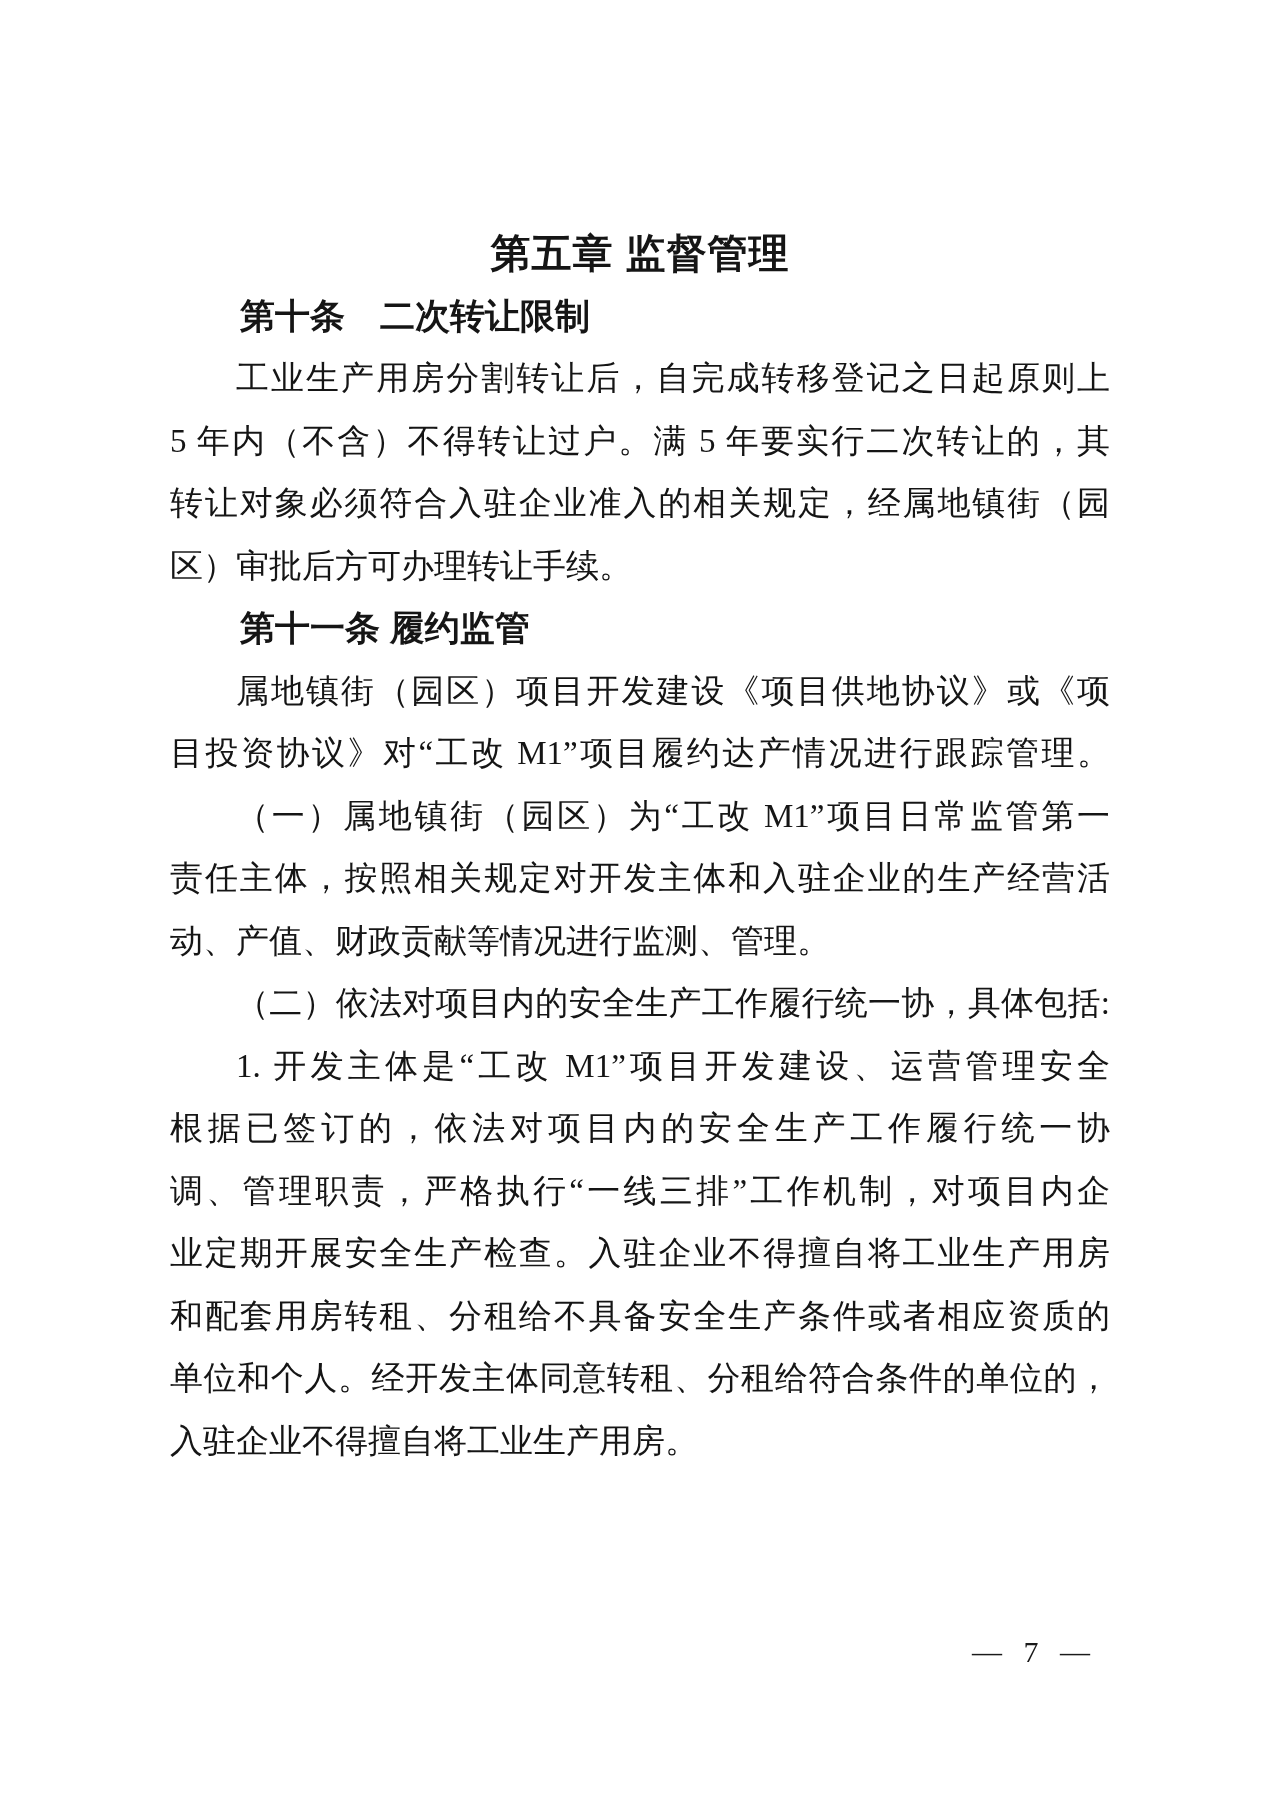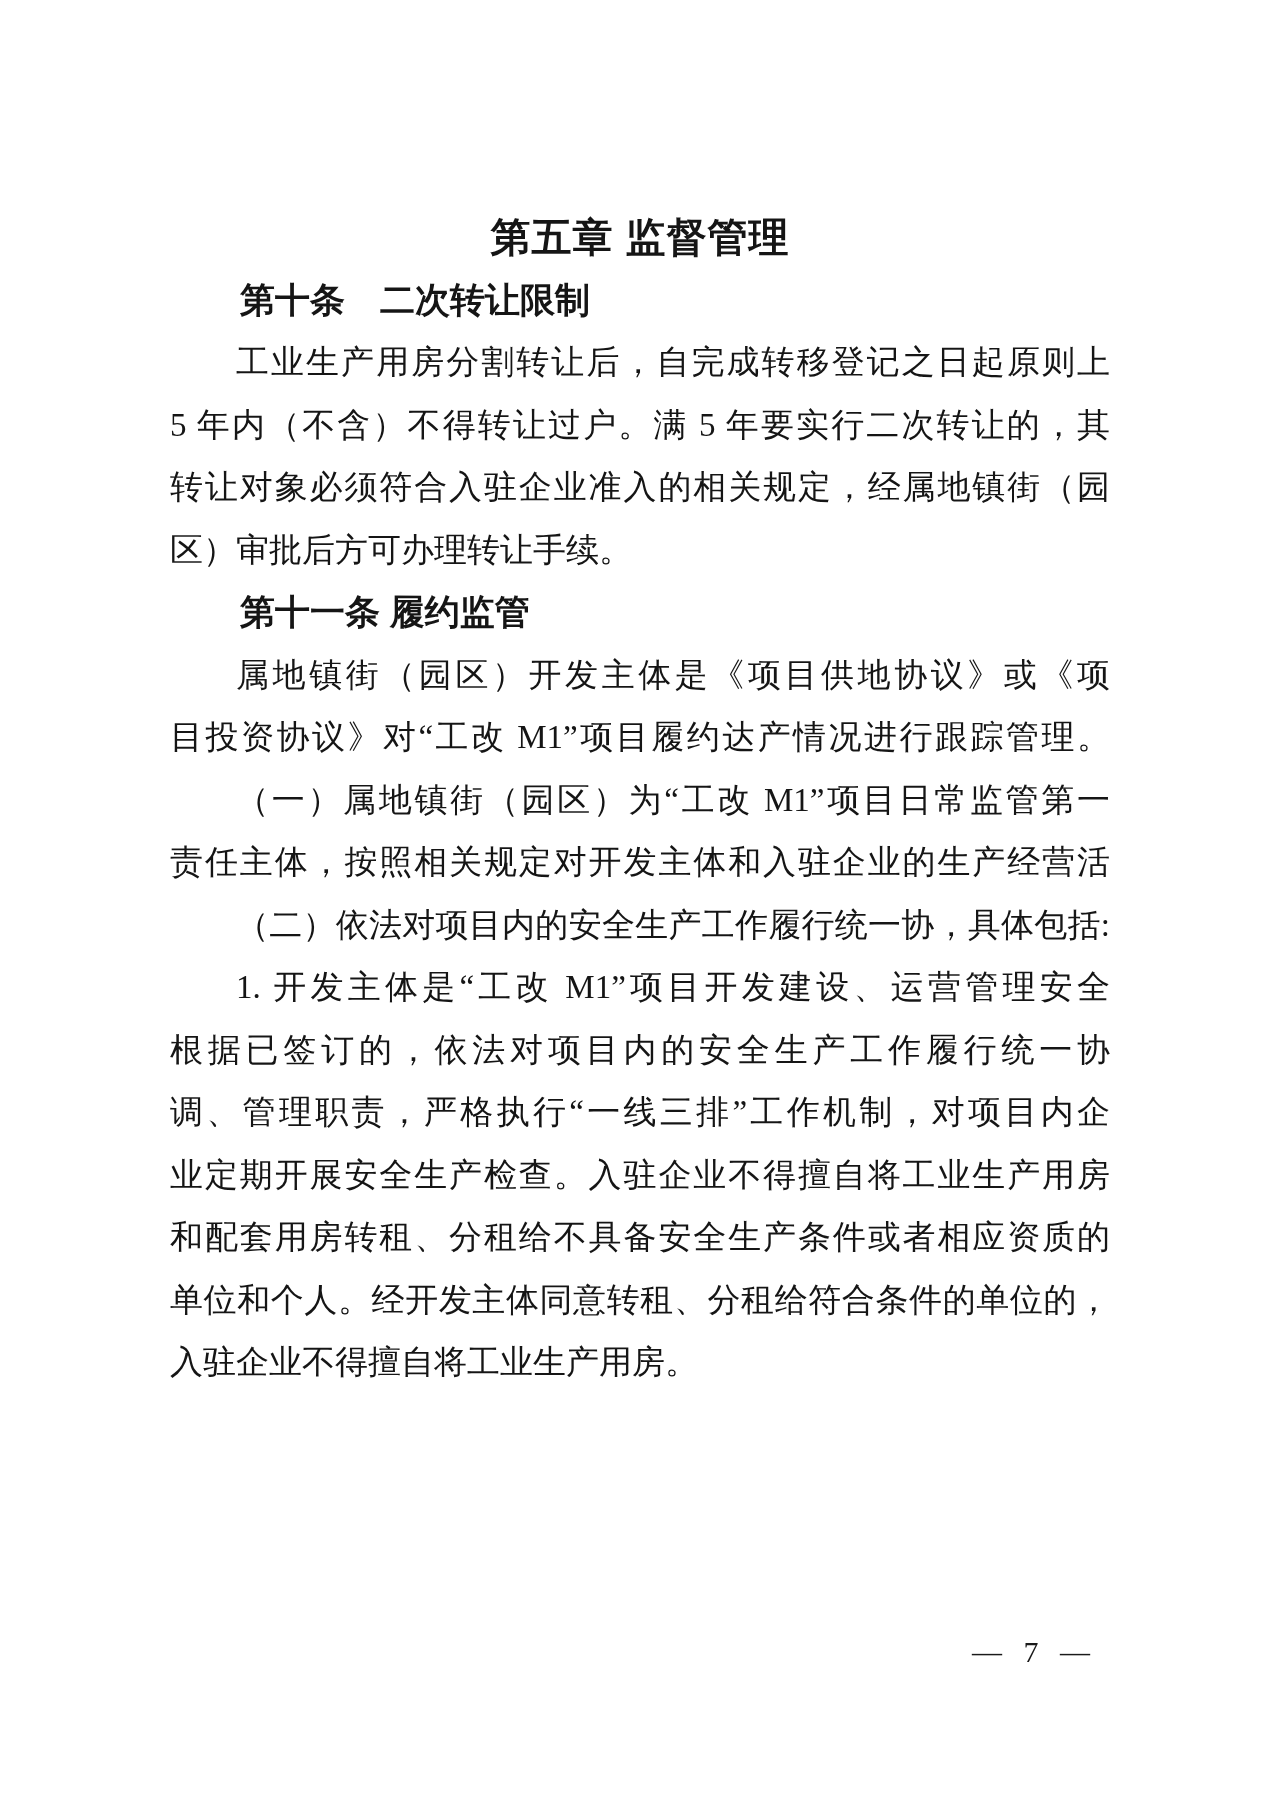--- a/index.html
+++ b/index.html
@@ -12,21 +12,21 @@
     width: 1280px;
     height: 1809px;
     background: #ffffff;
     color: #151515;
     font-family: "Liberation Serif", "DejaVu Serif", serif;
     overflow: hidden;
   }
   .content {
     position: absolute;
     left: 170px;
-    top: 206px;
+    top: 222px;
     width: 940px;
   }
   .line {
     height: 62.5px;
     line-height: 62.5px;
     font-size: 33px;
     text-align: right;
     text-align-last: left;
     overflow: hidden;
   }
@@ -68,24 +68,25 @@
 
 <div class="page">
   <div class="content">
       <div class="line title">第五章 监督管理</div>
       <div class="line heading">第十条　二次转让限制</div>
       <div class="line body indent fill">工业生产用房分割转让后，自完成转移登记之日起原则上</div>
       <div class="line body fill">5 年内（不含）不得转让过户。满 5 年要实行二次转让的，其</div>
       <div class="line body fill">转让对象必须符合入驻企业准入的相关规定，经属地镇街（园</div>
       <div class="line body">区）审批后方可办理转让手续。</div>
       <div class="line heading">第十一条 履约监管</div>
-      <div class="line body indent fill">属地镇街（园区）开发主体是《项目供地协议》或《项</div>
+      <div class="line body indent fill">属地镇街（园区）项目开发建设《项目供地协议》或《项</div>
       <div class="line body fill">目投资协议》对“工改 M1”项目履约达产情况进行跟踪管理。</div>
       <div class="line body indent fill">（一）属地镇街（园区）为“工改 M1”项目日常监管第一</div>
       <div class="line body fill">责任主体，按照相关规定对开发主体和入驻企业的生产经营活</div>
+      <div class="line body">动、产值、财政贡献等情况进行监测、管理。</div>
       <div class="line body indent fill">（二）依法对项目内的安全生产工作履行统一协，具体包括:</div>
       <div class="line body indent fill">1. 开发主体是“工改 M1”项目开发建设、运营管理安全</div>
       <div class="line body fill">根据已签订的，依法对项目内的安全生产工作履行统一协</div>
       <div class="line body fill">调、管理职责，严格执行“一线三排”工作机制，对项目内企</div>
       <div class="line body fill">业定期开展安全生产检查。入驻企业不得擅自将工业生产用房</div>
       <div class="line body fill">和配套用房转租、分租给不具备安全生产条件或者相应资质的</div>
       <div class="line body fill">单位和个人。经开发主体同意转租、分租给符合条件的单位的，</div>
       <div class="line body">入驻企业不得擅自将工业生产用房。</div>
     </div>
   <div class="page-num">— 7 —</div>

